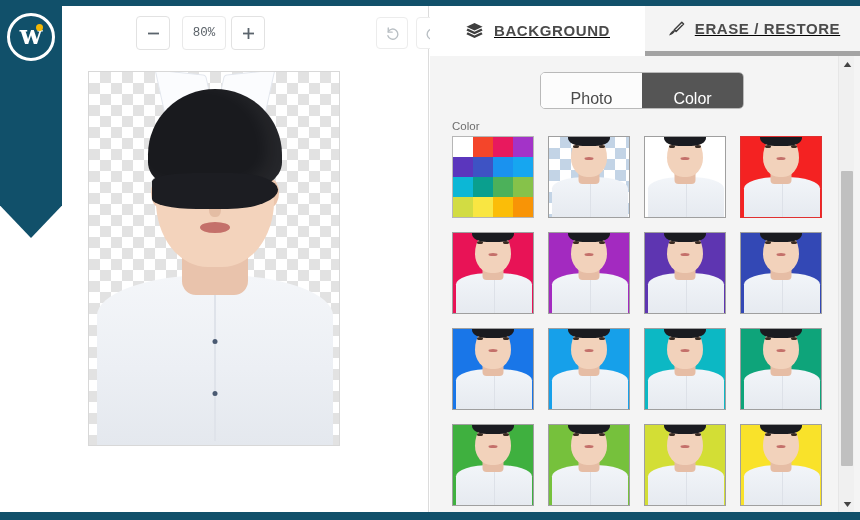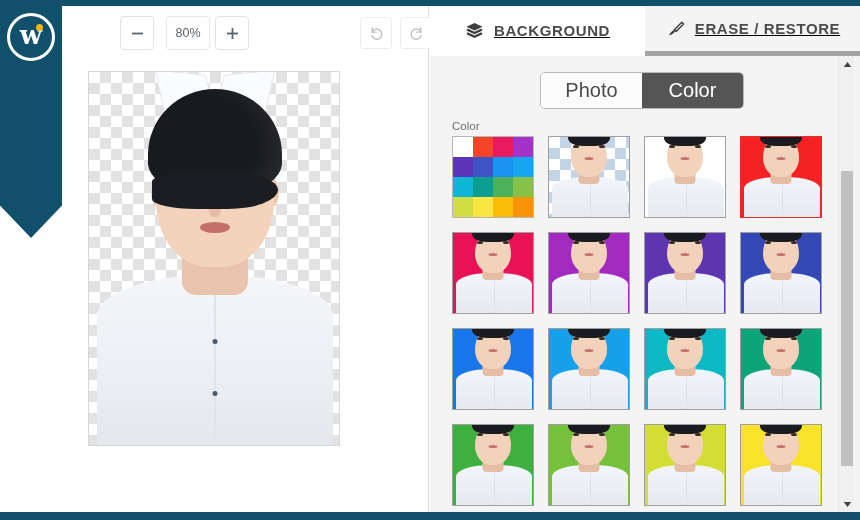--- a/index.html
+++ b/index.html
@@ -35,23 +35,24 @@
     position: absolute;
     left: 0; top: 0;
     width: 429px;
     height: 506px;
     background: #ffffff;
     border-right: 1px solid #dcdcdc;
   }
 
   .toolbar {
     position: absolute;
-    left: 0; top: 0;
+    left: 16px; top: 0;
     width: 429px;
     height: 52px;
+    font-family: Liberation Mono, monospace;
   }
 
   .tbtn {
     position: absolute;
     top: 10px;
     width: 34px; height: 34px;
     border: 1px solid #e2e2e2;
     border-radius: 4px;
     background: #ffffff;
     display: flex; align-items: center; justify-content: center;
@@ -237,22 +238,22 @@
     left: 110px; top: 66px;
     width: 204px; height: 37px;
     border: 1px solid #b9b9b9;
     border-radius: 5px;
     overflow: hidden;
     display: flex;
     background: #fff;
   }
   .seg {
     flex: 1;
-    display: flex; align-items: center; justify-content: center;
-    font-size: 20px;
+    display: flex; align-items: flex-end; justify-content: center;
+    font-size: 16px;
     color: #4a4a4a;
     cursor: pointer;
     background: #fcfcfc;
   }
   .seg.active { background: #555555; color: #ffffff; }
 
   .color-label {
     position: absolute;
     left: 452px; top: 114px;
     font-size: 11.5px;

